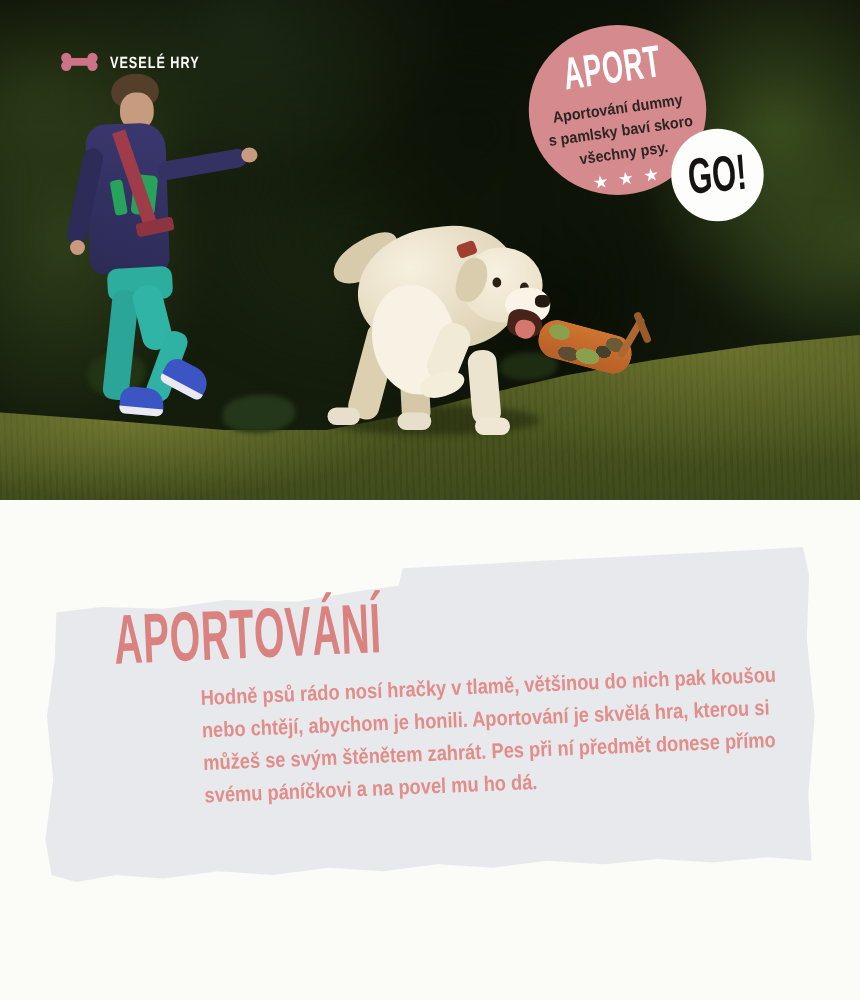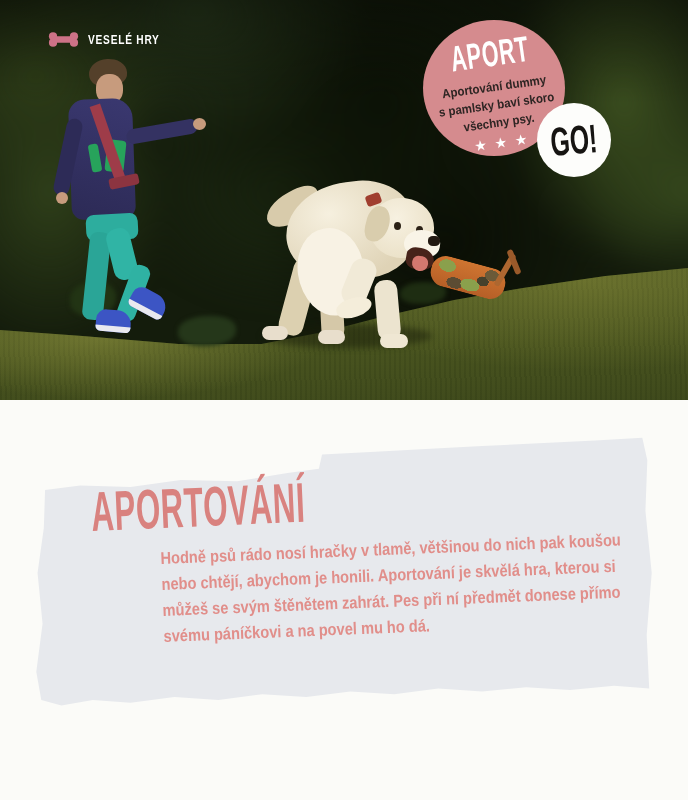--- a/index.html
+++ b/index.html
@@ -96,21 +96,21 @@
       radial-gradient(14px 10px at 20% 30%, #8aa04c 60%, transparent 61%),
       radial-gradient(16px 10px at 55% 72%, #8aa04c 60%, transparent 61%),
       radial-gradient(12px 9px at 80% 25%, #6b5a38 60%, transparent 61%),
       radial-gradient(14px 9px at 35% 78%, #5c4c33 60%, transparent 61%),
       radial-gradient(10px 8px at 70% 50%, #46412c 60%, transparent 61%),
       linear-gradient(#cf7531,#b65f27);}
   .dummy-strap-a{left:502px;top:252px;width:6px;height:36px;background:#ad6730;transform:rotate(30deg);border-radius:3px;z-index:7;}
   .dummy-strap-b{left:511px;top:249px;width:6px;height:26px;background:#9a5a2a;transform:rotate(-22deg);border-radius:3px;z-index:7;}
 
   
-  .kicker{position:absolute;left:48px;top:31px;display:flex;align-items:center;gap:9px;z-index:8;}
+  .kicker{position:absolute;left:48px;top:41px;display:flex;align-items:center;gap:9px;z-index:8;}
   .bone{color:var(--bone-pink);display:block;}
   .kicker-label{color:#fff;font-size:13px;font-weight:700;letter-spacing:1px;display:inline-block;transform:scaleX(.78);transform-origin:left center;white-space:nowrap;}
 
   
   .badge{position:absolute;left:423px;top:20px;width:142px;height:136px;border-radius:50%;background:var(--badge-pink);z-index:8;}
   .badge-rotor{position:absolute;inset:0;transform:rotate(-8deg);display:flex;flex-direction:column;align-items:center;padding-top:16px;}
   .badge-title{font-size:36px;font-weight:700;color:#fff;display:inline-block;transform:scaleX(.6);transform-origin:center top;letter-spacing:1px;line-height:1;}
   .badge-desc{margin-top:7px;text-align:center;transform:scaleX(.92);transform-origin:center top;}
   .badge-desc div{font-size:12.5px;line-height:1.42;font-weight:700;color:#2e2523;white-space:nowrap;}
   .badge-stars{margin-top:3px;color:#fff;font-size:14px;letter-spacing:2px;white-space:nowrap;}

